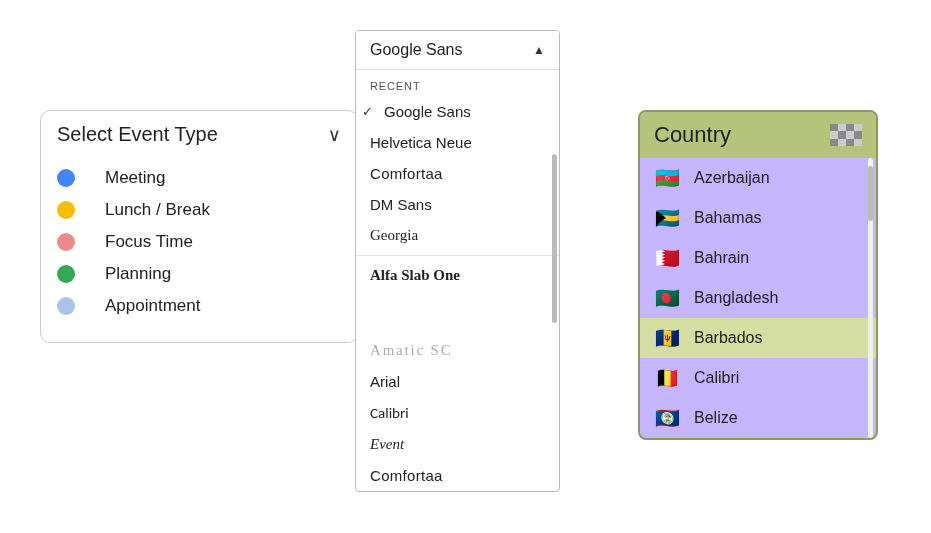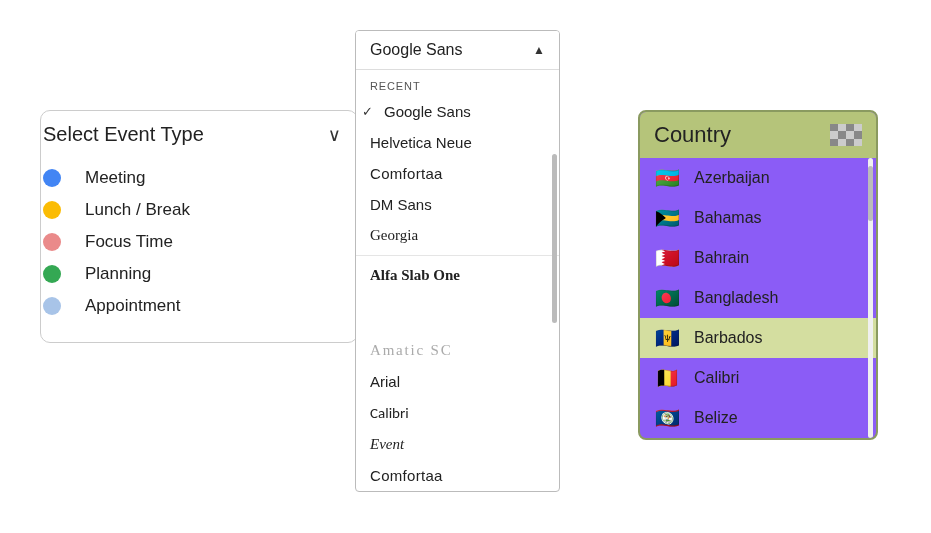--- a/index.html
+++ b/index.html
@@ -13,21 +13,21 @@
     }
 
     
     .event-type-panel {
       position: absolute;
       left: 40px;
       top: 110px;
       width: 318px;
       border: 1.5px solid #ccc;
       border-radius: 10px;
-      padding: 12px 16px 20px 2px;
+      padding: 12px 16px 20px 16px;
       background: #fff;
     }
 
     .event-type-header {
       display: flex;
       align-items: center;
       justify-content: space-between;
       margin-bottom: 16px;
     }
 
@@ -38,21 +38,21 @@
     }
 
     .chevron-icon {
       font-size: 18px;
       color: #333;
     }
 
     .event-item {
       display: flex;
       align-items: center;
-      gap: 24px;
+      gap: 30px;
       padding: 6px 0;
     }
 
     .event-dot {
       width: 18px;
       height: 18px;
       border-radius: 50%;
       flex-shrink: 0;
     }
 
@@ -153,21 +153,21 @@
     .font-caveat { font-family: cursive; font-style: italic; }
 
     
     .country-panel {
       position: absolute;
       left: 638px;
       top: 110px;
       width: 240px;
       border: 2px solid #8a9a60;
       border-radius: 8px;
-      background: #8b5cf6;
+      background: #c4b5fd;
       overflow: hidden;
     }
 
     .country-header {
       background: #b5c47a;
       padding: 10px 14px;
       display: flex;
       align-items: center;
       justify-content: space-between;
     }

